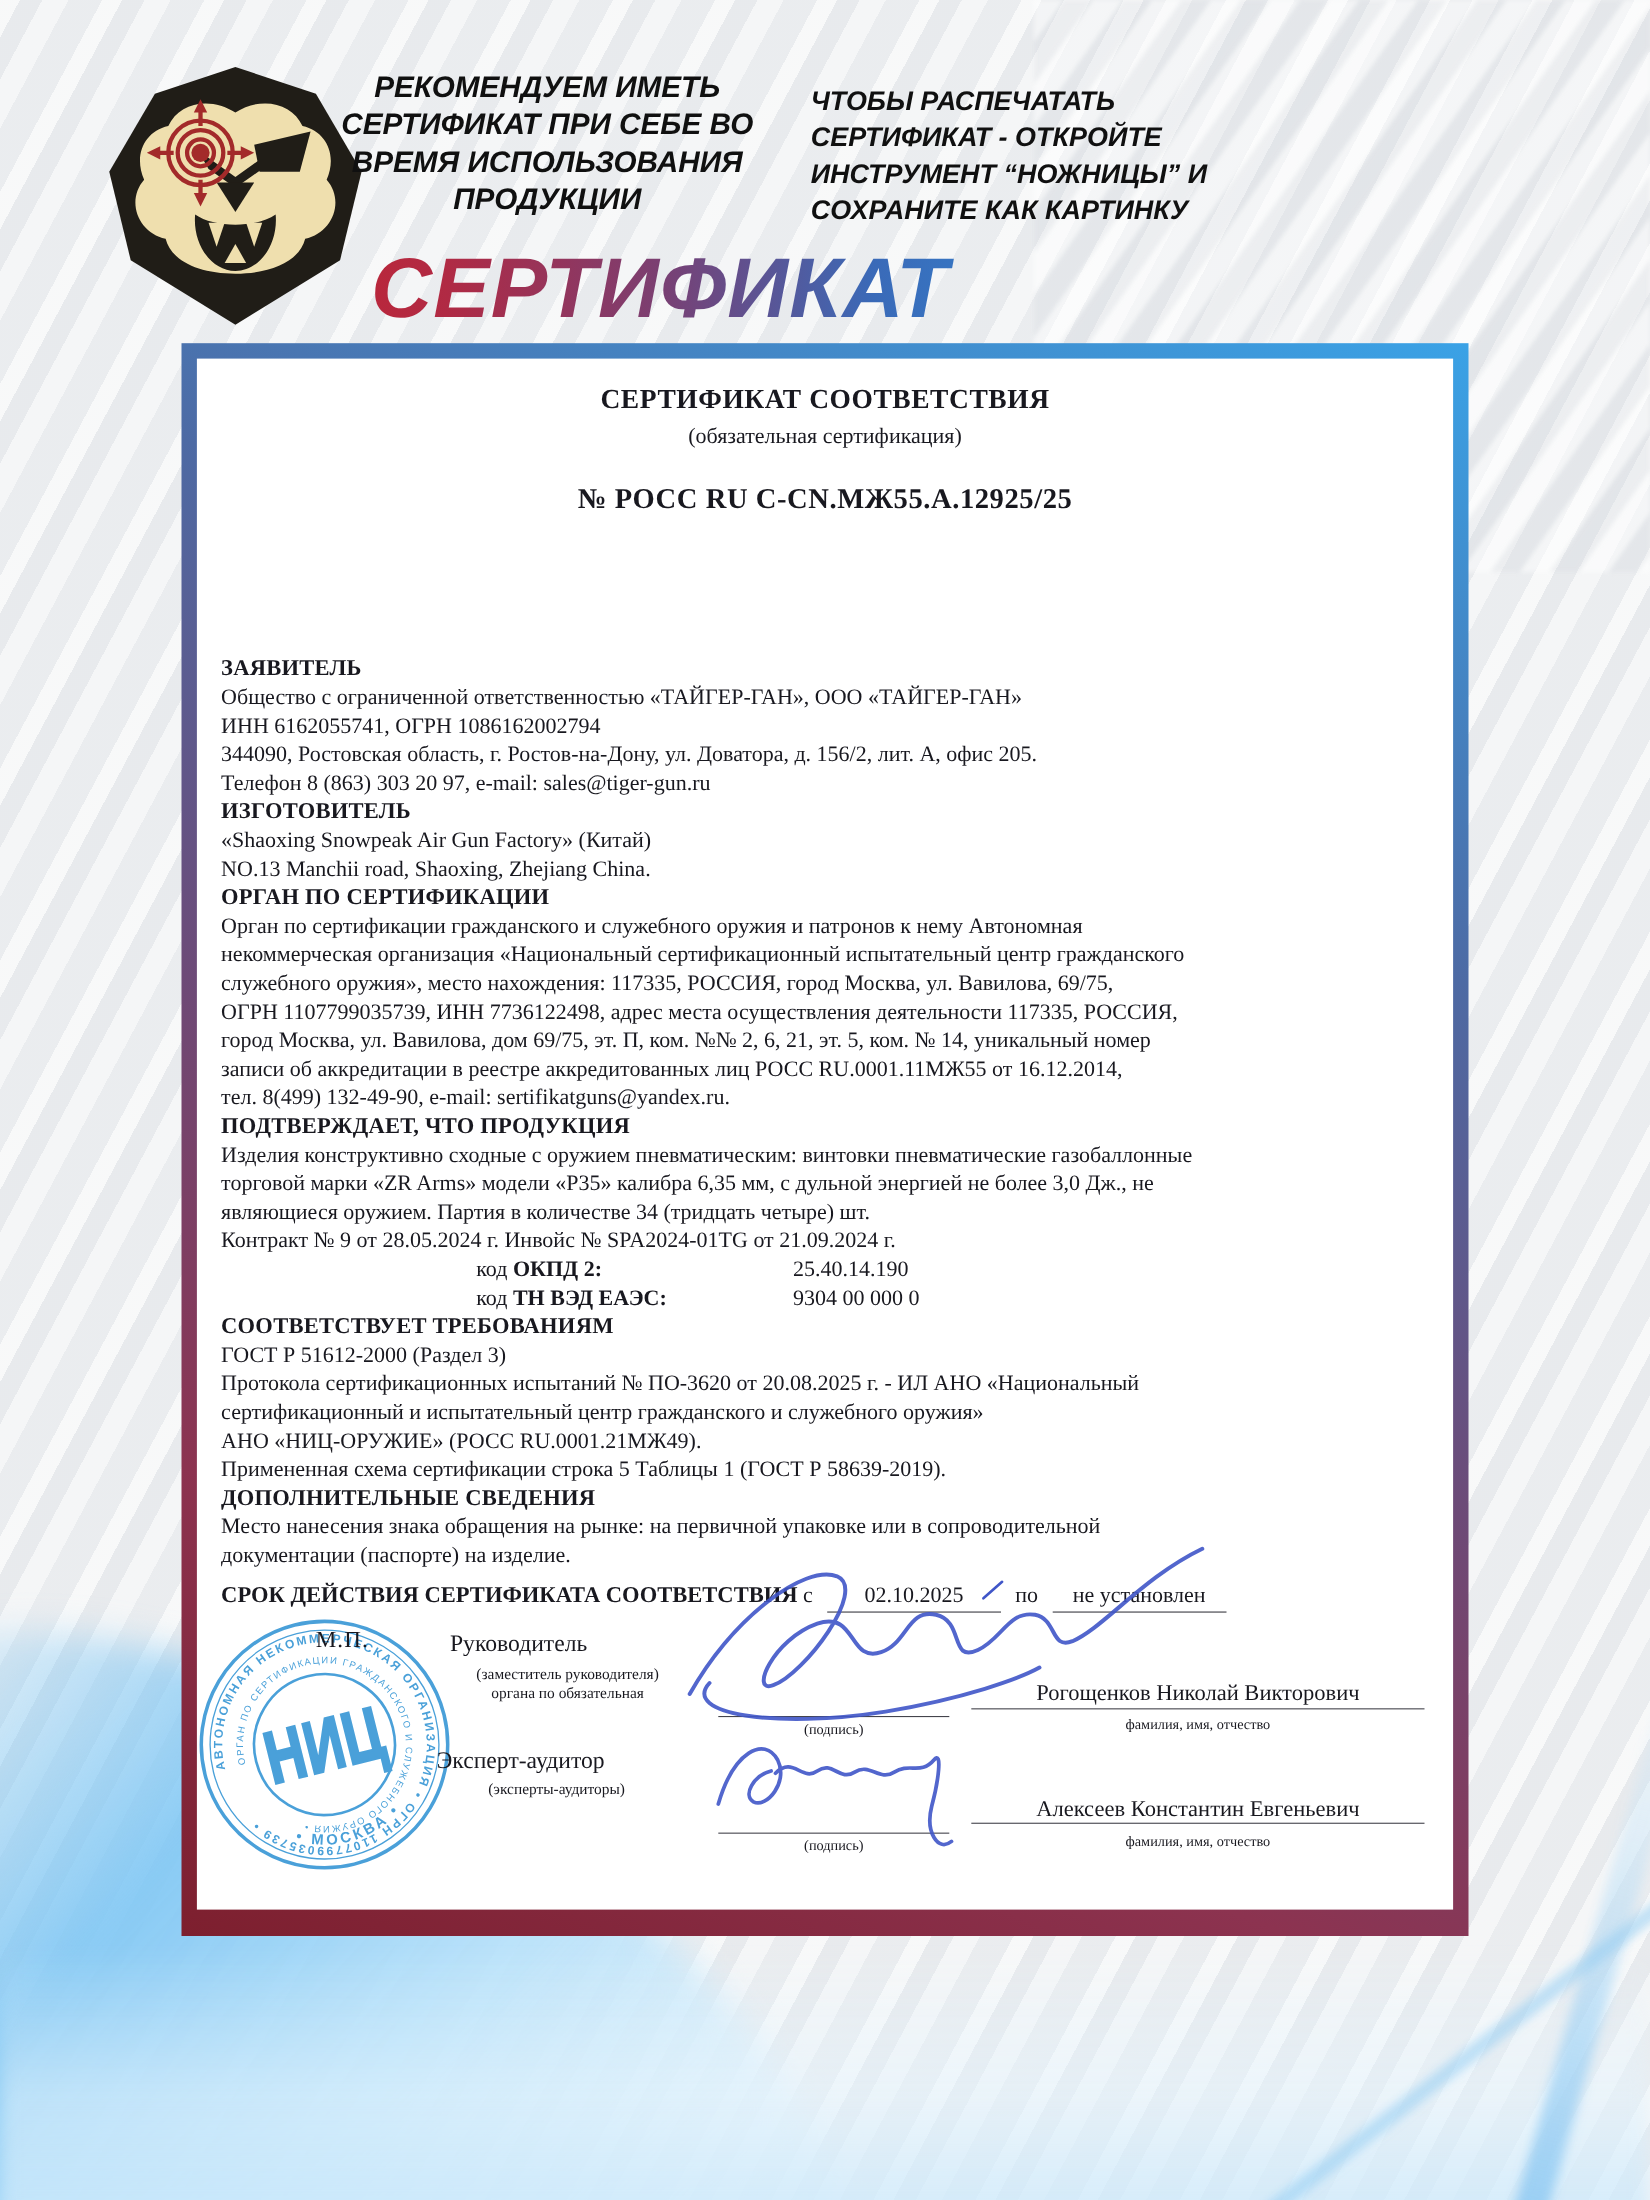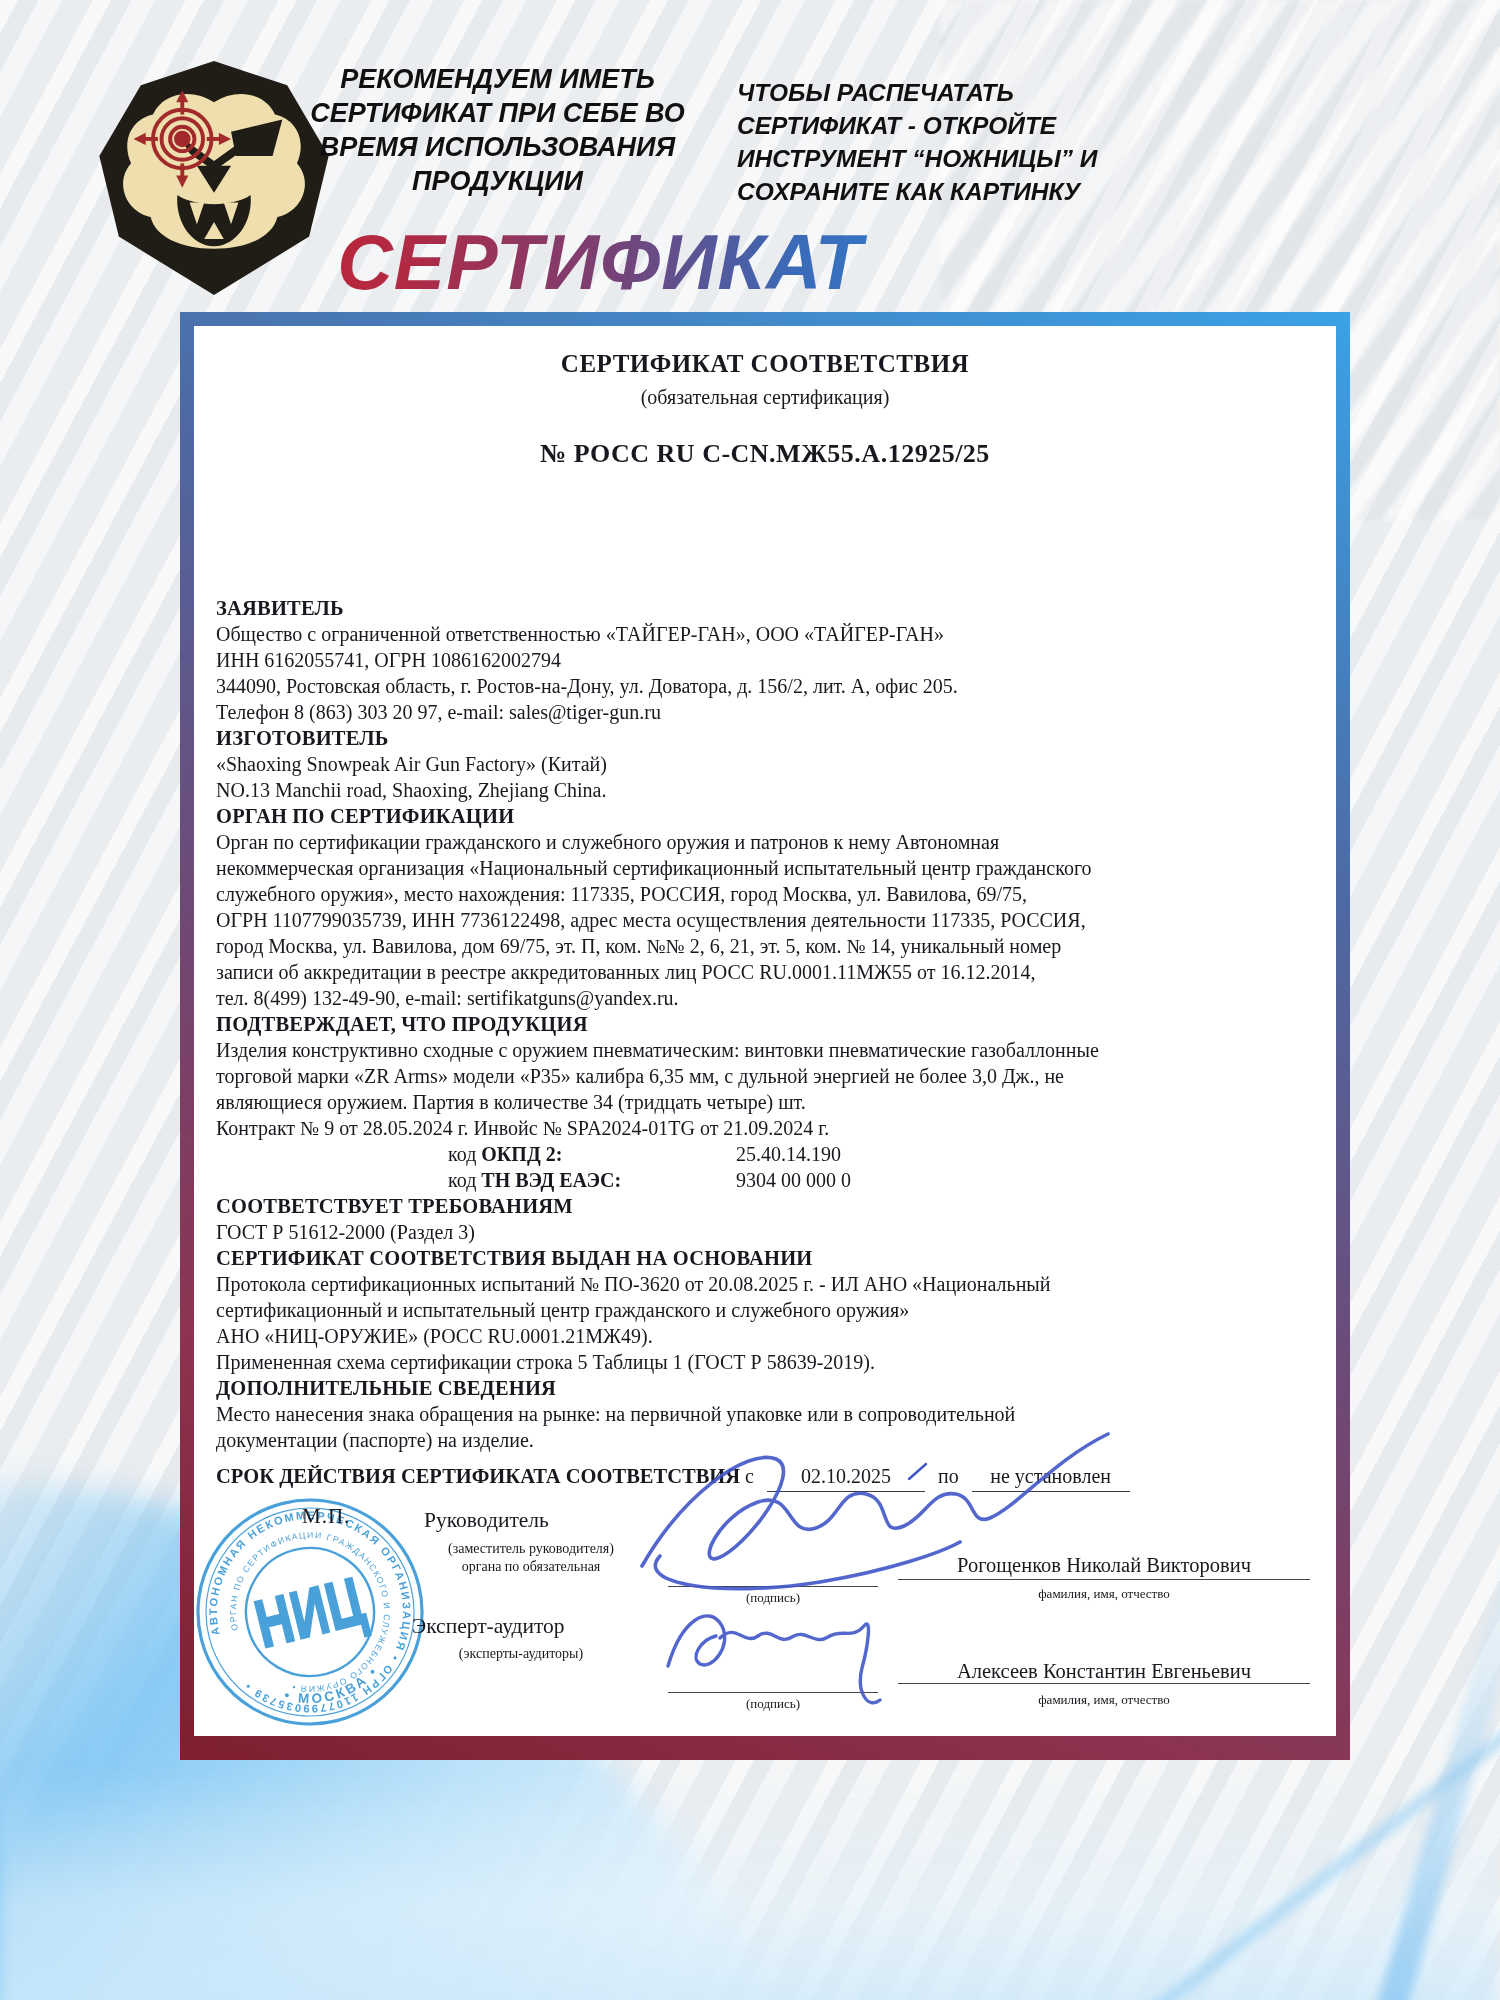--- a/index.html
+++ b/index.html
@@ -36,21 +36,21 @@
     color:#101010;white-space:pre-line;}
   .note-right{position:absolute;left:737px;top:76px;width:400px;z-index:2;
     text-align:left;font-weight:bold;font-style:italic;font-size:24.5px;line-height:33px;
     color:#101010;white-space:pre-line;}
   .big-title{position:absolute;left:160px;top:218px;width:880px;z-index:2;text-align:center;
     font-size:77px;font-weight:800;font-style:italic;letter-spacing:1px;
     background:linear-gradient(90deg,#d01f27 0%,#b02a44 28%,#7a3f72 50%,#3a6ab8 72%,#2f8ad6 100%);
     -webkit-background-clip:text;background-clip:text;color:transparent;}
 
   
-  .cert{position:absolute;left:180px;top:312px;width:1170px;height:1448px;z-index:1;
+  .cert{position:absolute;left:165px;top:312px;width:1170px;height:1448px;z-index:1;
     box-sizing:border-box;padding:14px 14px 24px 14px;
     background:linear-gradient(203deg,#3aa2e6 0%,#4d6aa4 30%,#6d4a77 55%,#8c3350 78%,#7d1f2e 100%);}
   .paper{width:100%;height:100%;box-sizing:border-box;background:#ffffff;
     padding:14px 22px 10px 22px;position:relative;
     font-family:"Liberation Serif","DejaVu Serif",serif;color:#18181f;}
   .c-head{text-align:center;font-weight:bold;font-size:25px;margin-top:10px;letter-spacing:.5px;}
   .c-sub{text-align:center;font-size:20px;margin-top:8px;}
   .c-num{text-align:center;font-weight:bold;font-size:26px;margin-top:30px;letter-spacing:.5px;}
   .c-sections{margin-top:126px;}
   .sec-label{font-weight:bold;font-size:20.5px;line-height:26px;letter-spacing:.2px;}
@@ -174,21 +174,20 @@
           <div class="code-row">
             <div class="code-l"><span>код </span><b>ОКПД 2:</b></div>
             <div class="code-v">25.40.14.190</div>
           </div>
           <div class="code-row">
             <div class="code-l"><span>код </span><b>ТН ВЭД ЕАЭС:</b></div>
             <div class="code-v">9304 00 000 0</div>
           </div>
           <div class="sec-label">СООТВЕТСТВУЕТ ТРЕБОВАНИЯМ</div>
           <div class="c-line">ГОСТ Р 51612-2000 (Раздел 3)</div>
-          <div class="sec-label">СЕРТИФИКАТ СООТВЕТСТВИЯ ВЫДАН НА ОСНОВАНИИ</div>
           <div class="c-line">Протокола сертификационных испытаний № ПО-3620 от 20.08.2025 г. - ИЛ АНО «Национальный</div>
           <div class="c-line">сертификационный и испытательный центр гражданского и служебного оружия»</div>
           <div class="c-line">АНО «НИЦ-ОРУЖИЕ» (РОСС RU.0001.21МЖ49).</div>
           <div class="c-line">Примененная схема сертификации строка 5 Таблицы 1 (ГОСТ Р 58639-2019).</div>
           <div class="sec-label">ДОПОЛНИТЕЛЬНЫЕ СВЕДЕНИЯ</div>
           <div class="c-line">Место нанесения знака обращения на рынке: на первичной упаковке или в сопроводительной</div>
           <div class="c-line">документации (паспорте) на изделие.</div>
         </div>
 
       <div class="valid-row">

